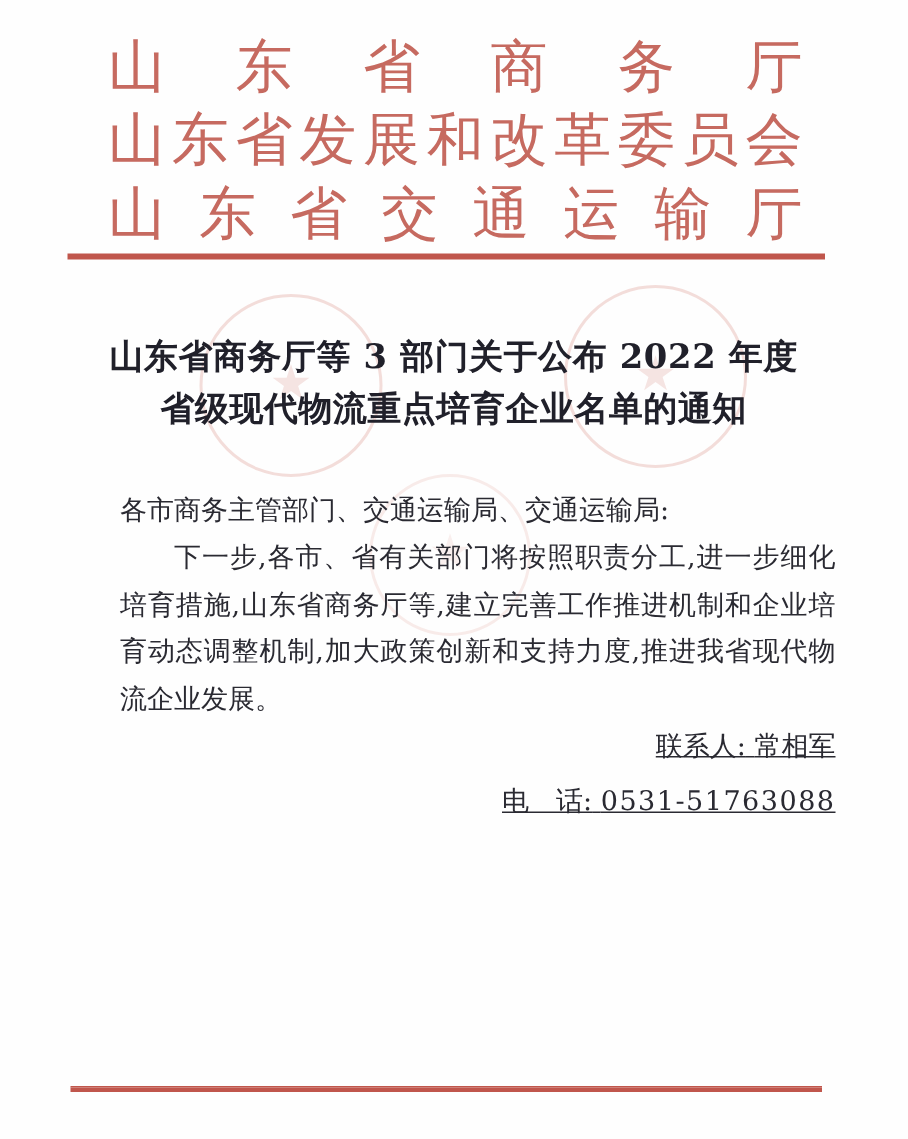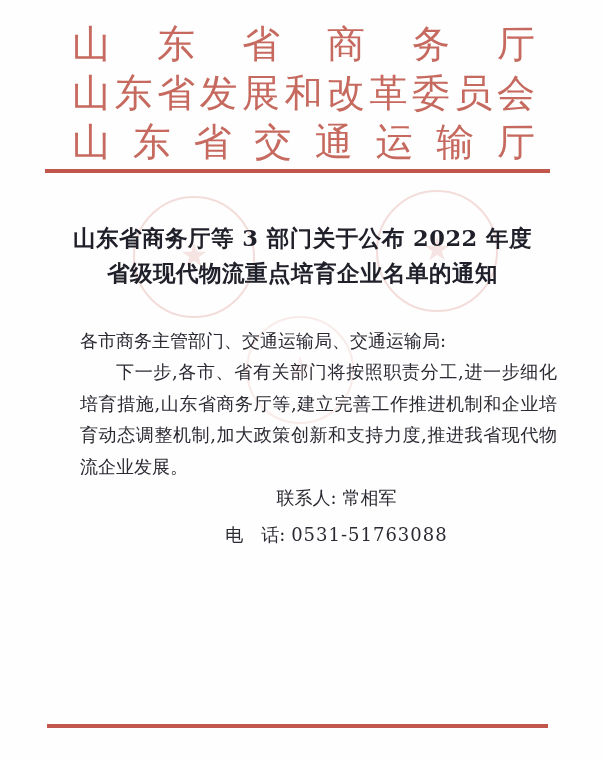--- a/index.html
+++ b/index.html
@@ -81,22 +81,23 @@
     width: 477px;
     font-size: 18px;
     line-height: 31.4px;
     color: #2a2a32;
     text-align: justify;
   }
   .salutation { text-align: left; }
   .para { text-indent: 2em; }
   .contact-line {
     margin-left: 2em;
-    text-align: center;
+    text-align: right;
     white-space: nowrap;
+    text-decoration: underline;
   }
   .contact-line.phone { margin-top: 6px; }
   .phone-number { letter-spacing: 1px; }
   
   .rule-bottom {
     position: absolute;
     z-index: 2;
     left: 47px;
     top: 724px;
     width: 501px;

